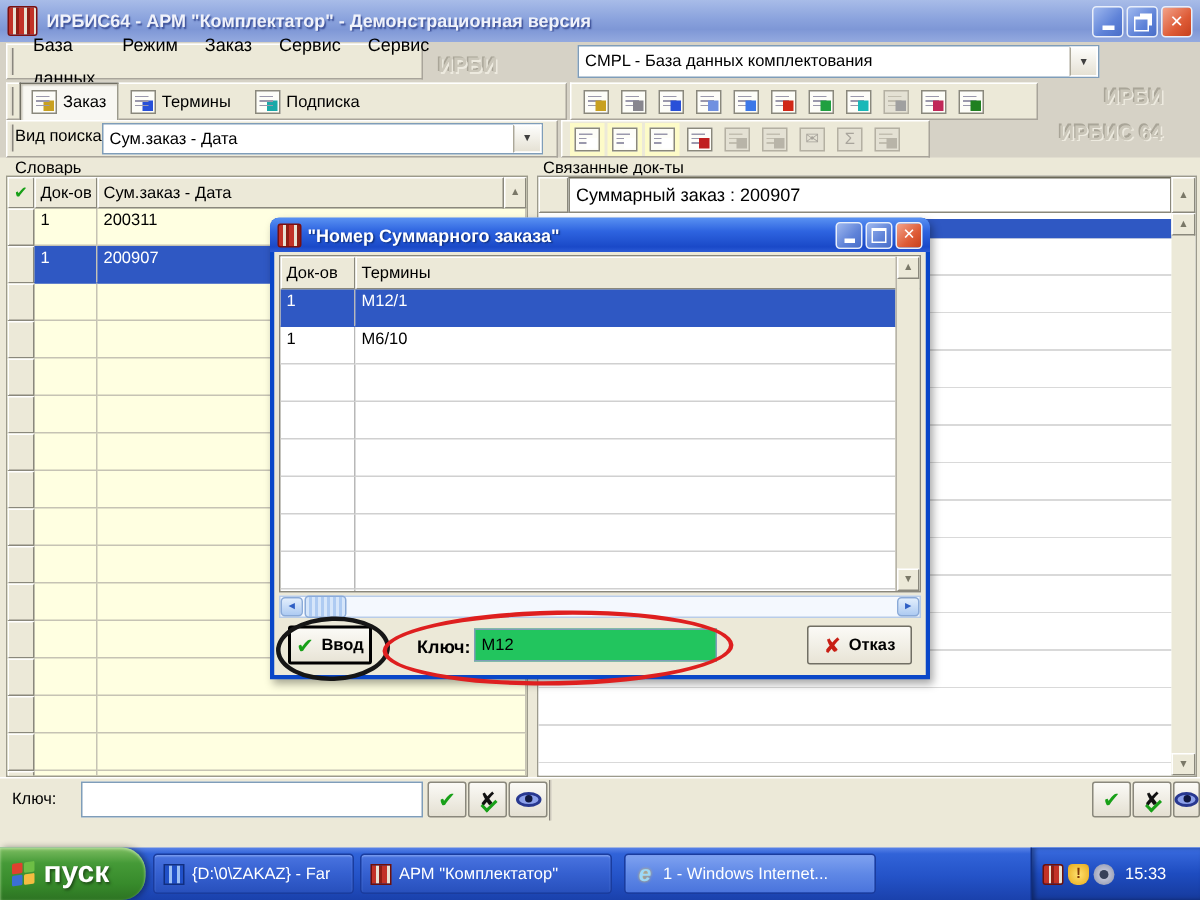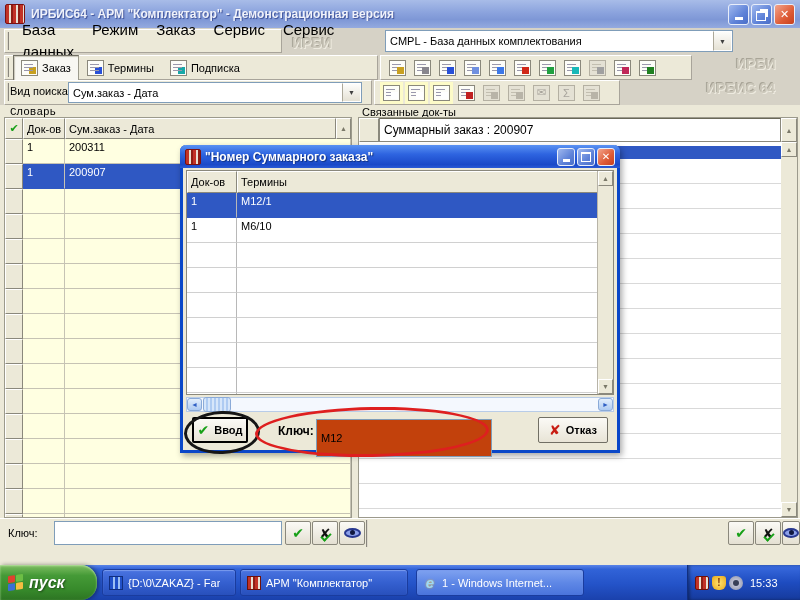--- a/index.html
+++ b/index.html
@@ -21,21 +21,21 @@
   .ico-min{width:8px;height:3px;background:#fff;margin-top:9px;}
   .ico-restore{width:8px;height:7px;border:1px solid #fff;border-top-width:2px;box-shadow:3px -3px 0 -1px #fff;margin:3px 0 0 -2px;}
 
   
   .chrome{position:absolute;left:0;top:28px;width:800px;height:77px;background:#D6D2C6;}
   .watermark{position:absolute;font-weight:bold;font-size:14px;color:#CBC7BA;
     text-shadow:1px 1px 0 #EDEADF, -1px -1px 0 #A9A598;white-space:nowrap;pointer-events:none;}
   .panel{position:absolute;background:#ECE9D8;border:1px solid #FFF;border-right-color:#A8A49A;border-bottom-color:#A8A49A;box-sizing:border-box;}
   .grip{border-left:2px ridge #DDD9CC;margin:2px 4px 2px 2px;height:80%;}
   .menubar{left:4px;top:1px;width:278px;height:24px;display:flex;align-items:center;}
-  .menu-item{padding:0 9px;font-size:15px;line-height:22px;cursor:default;}
+  .menu-item{padding:0 9px;font-size:12px;line-height:22px;cursor:default;}
   .combo{position:absolute;background:#fff;border:1px solid #7F9DB9;box-sizing:border-box;display:flex;align-items:center;}
   .combo .cval{flex:1;padding:0 4px;white-space:nowrap;overflow:hidden;}
   .combo .carrow{width:17px;align-self:stretch;background:linear-gradient(180deg,#FDFDFB,#E5E1D4);border:1px solid #fff;
     border-left-color:#ACA899;display:flex;align-items:center;justify-content:center;font-size:7px;color:#404040;}
   .db-combo{left:385px;top:2px;width:348px;height:22px;}
   .search-combo{left:68px;top:54px;width:294px;height:21px;}
   .toolbar1{left:4px;top:27px;width:374px;height:25px;display:flex;align-items:center;}
   .modebtn{display:flex;align-items:center;gap:4px;padding:2px 7px;height:20px;border:1px solid transparent;white-space:nowrap;}
   .modebtn.pressed{background:#F8F7F2;border-color:#9C9A8C;border-top-color:#716F64;border-left-color:#716F64;box-shadow:inset 1px 1px 1px #C8C5B8;}
   .iconstrip1{left:380px;top:27px;width:312px;height:25px;display:flex;align-items:center;padding-left:4px;}
@@ -95,22 +95,22 @@
     background:repeating-linear-gradient(90deg,#D6E6FA 0 2px,#AECBF2 2px 4px);}
   .hsb .spacer{flex:1;}
   .dlg-bbar{position:absolute;left:0;right:0;bottom:0;height:44px;}
   .btn{position:absolute;background:linear-gradient(180deg,#FBFAF6,#E8E4D6);border:1px solid #716F64;border-radius:2px;
     display:flex;align-items:center;justify-content:center;gap:5px;font-weight:bold;box-sizing:border-box;}
   .btn-enter{left:9px;top:11px;width:56px;height:26px;border:2px solid #000;}
   .btn-cancel{right:9px;top:11px;width:70px;height:26px;}
   .glyph-check{color:#18A018;font-weight:bold;font-size:14px;}
   .glyph-cross{color:#C81E14;font-weight:bold;font-size:14px;}
   .dlg-keylabel{position:absolute;left:95px;top:18px;font-weight:bold;font-size:12px;}
-  .dlg-keyinput{position:absolute;left:133px;top:13px;width:176px;height:22px;border:1px solid #7F9DB9;background:#c2410c;
-    box-sizing:border-box;padding:18px 4px;font:11px "Liberation Sans",sans-serif;}
+  .dlg-keyinput{position:absolute;left:133px;top:13px;width:162px;height:22px;border:1px solid #7F9DB9;background:#22c55e;
+    box-sizing:border-box;padding:2px 4px;font:11px "Liberation Sans",sans-serif;}
   .ellipse{position:absolute;border-radius:50%;pointer-events:none;}
   .ellipse.black{left:1px;top:5px;width:70px;height:37px;border:3px solid #161616;transform:rotate(-2deg);}
   .ellipse.red{left:72px;top:1px;width:228px;height:44px;border:3px solid #DE1F1F;transform:rotate(-1deg);}
 
   
   .keyrow{position:absolute;left:0;top:518px;width:800px;height:29px;background:#ECE9D8;border-top:1px solid #fff;}
   .keyrow .klabel{position:absolute;left:8px;top:8px;}
   .keyrow input{position:absolute;left:54px;top:2px;width:228px;height:24px;border:1px solid #7F9DB9;box-sizing:border-box;padding:2px 4px;font:11px "Liberation Sans",sans-serif;}
   .sqbtn{position:absolute;top:2px;width:26px;height:24px;background:linear-gradient(180deg,#FBFAF6,#E4E0D2);border:1px solid #8A887C;
     border-radius:2px;box-sizing:border-box;display:flex;align-items:center;justify-content:center;}
@@ -125,21 +125,21 @@
   .seg{border:1px solid #9C9A8C;border-bottom-color:#FFF;border-right-color:#FFF;box-sizing:border-box;padding:1px 5px;font-size:11px;white-space:nowrap;overflow:hidden;}
 
   
   .taskbar{position:absolute;left:0;top:565px;width:800px;height:35px;
     background:linear-gradient(180deg,#5A84E8 0%,#3163D8 12%,#2453C8 55%,#1A41AC 100%);}
   .startbtn{position:absolute;left:0;top:0;height:35px;width:97px;border-radius:0 16px 16px 0;
     background:linear-gradient(180deg,#7EBE62 0%,#459A37 30%,#378A2B 70%,#2D7423 100%);
     display:flex;align-items:center;gap:6px;padding-left:8px;box-sizing:border-box;box-shadow:inset 0 1px 2px #B8E0A0, 2px 0 4px rgba(0,0,0,.4);}
   .flag{display:grid;grid-template-columns:7px 7px;grid-template-rows:7px 7px;gap:1px;transform:skewY(-8deg);}
   .flag span{border-radius:1px;}
-  .start-label{color:#fff;font-size:16px;font-weight:bold;font-style:italic;text-shadow:1px 1px 2px #1E4A16;}
+  .start-label{color:#fff;font-size:20px;font-weight:bold;text-shadow:1px 1px 2px #1E4A16;}
   .task{position:absolute;top:4px;height:27px;border-radius:3px;border:1px solid #1A3C9E;
     background:linear-gradient(180deg,#4A74E0 0%,#3560D0 50%,#2850BC 100%);
     display:flex;align-items:center;gap:5px;padding:0 6px;box-sizing:border-box;color:#fff;font-size:11px;
     white-space:nowrap;overflow:hidden;box-shadow:inset 0 1px 1px #7A9CEE;}
   .task.hl{background:linear-gradient(180deg,#7FA2F0 0%,#5F88E6 50%,#4A74DC 100%);}
   .task .tlabel{overflow:hidden;text-overflow:ellipsis;}
   .ficon{width:14px;height:14px;flex:0 0 14px;}
   .far-icon{background:repeating-linear-gradient(90deg,#2050C8 0 3px,#9CC0F4 3px 5px);border:1px solid #102E80;box-sizing:border-box;}
   .irbis-icon{background:repeating-linear-gradient(90deg,#C23227 0 3px,#E8E2D2 3px 5px,#8E1E14 5px 7px);border:1px solid #701008;box-sizing:border-box;}
   .ie-icon{color:#9CD8F8;font-weight:bold;font-style:italic;font-size:15px;line-height:14px;text-align:center;text-shadow:0 0 2px #F0C040;}
@@ -309,21 +309,21 @@
         <div class="tbi ghost">
           <div class="glyph" style="color: rgb(168, 164, 156);">Σ</div>
         </div>
         <div class="tbi ghost">
           <div class="lines"></div>
           <div class="acc" style="background: rgb(184, 180, 168);"></div>
         </div>
       </div>
   </div>
 
-  <div class="gb-caption" style="left:10px;font-family:Liberation Mono, monospace;">Словарь</div>
+  <div class="gb-caption" style="left:10px;">Словарь</div>
   <div class="dict-panel">
     <div class="hdr-row">
       <div class="hcell" style="width:18px;flex:0 0 18px;justify-content:center;color:#18A018;font-weight:bold;">✔</div>
       <div class="hcell" style="width:42px;flex:0 0 42px;">Док-ов</div>
       <div class="hcell" style="flex:1;">Сум.заказ - Дата</div>
       <div class="upbtn" style="width:15px;flex:0 0 15px;">▲</div>
     </div>
     <div id="dict-rows">
         <div class="trow">
           <div class="selcell"></div>

